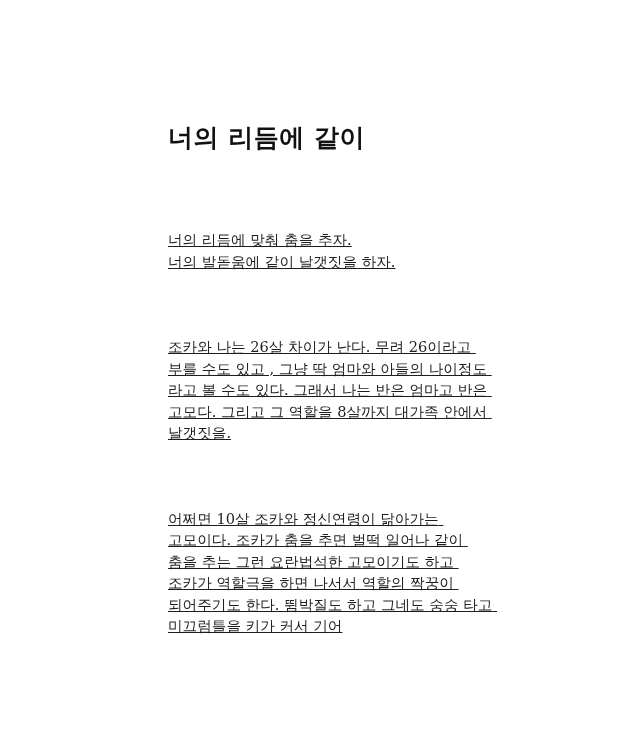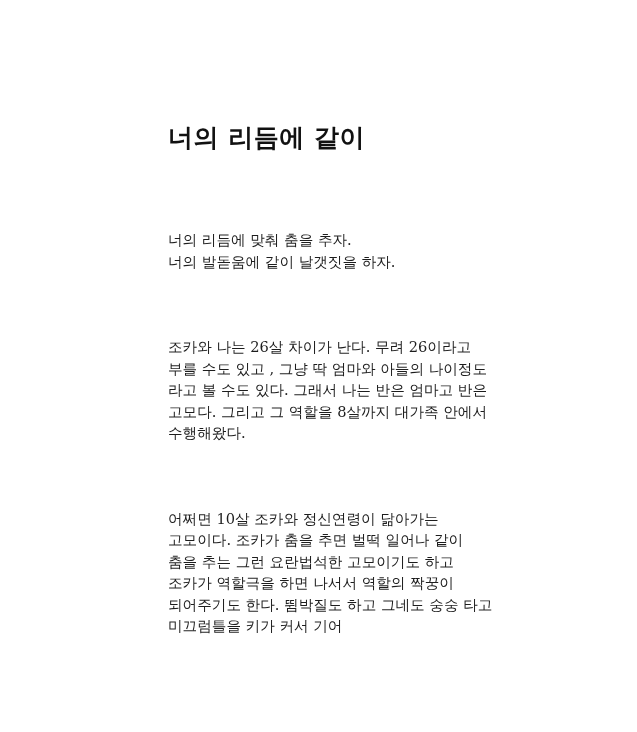--- a/index.html
+++ b/index.html
@@ -39,33 +39,34 @@
     width: 330px;
     font-size: 14.6px;
     line-height: 21.5px;
     color: #1d1d1d;
     white-space: pre-wrap;
     word-break: keep-all;
   }
   .stanza {
     margin: 0 4px 21px 0;
     white-space: pre-wrap;
+    text-decoration: underline;
   }
   .stanza:last-child {
     margin-bottom: 0;
   }
 </style>
 </head>
 <body>
 
 <div class="page">
 
   <h1 class="doc-title">너의 리듬에 같이</h1>
 
   <div class="body-text">
     <p class="stanza">너의 리듬에 맞춰 춤을 추자.
 너의 발돋움에 같이 날갯짓을 하자.</p>
-    <p class="stanza">조카와 나는 26살 차이가 난다. 무려 26이라고 부를 수도 있고 , 그냥 딱 엄마와 아들의 나이정도 라고 볼 수도 있다. 그래서 나는 반은 엄마고 반은 고모다. 그리고 그 역할을 8살까지 대가족 안에서 수행해왔다.</p>
+    <p class="stanza">조카와 나는 26살 차이가 난다. 무려 26이라고 부를 수도 있고 , 그냥 딱 엄마와 아들의 나이정도 라고 볼 수도 있다. 그래서 나는 반은 엄마고 반은 고모다. 그리고 그 역할을 8살까지 대가족 안에서 날갯짓을.</p>
     <p class="stanza">어쩌면 10살 조카와 정신연령이 닮아가는 고모이다. 조카가 춤을 추면 벌떡 일어나 같이 춤을 추는 그런 요란법석한 고모이기도 하고 조카가 역할극을 하면 나서서 역할의 짝꿍이 되어주기도 한다. 뜀박질도 하고 그네도 숭숭 타고 미끄럼틀을 키가 커서 기어</p>
     
   </div>
 
 </div>
 
 </body></html>

